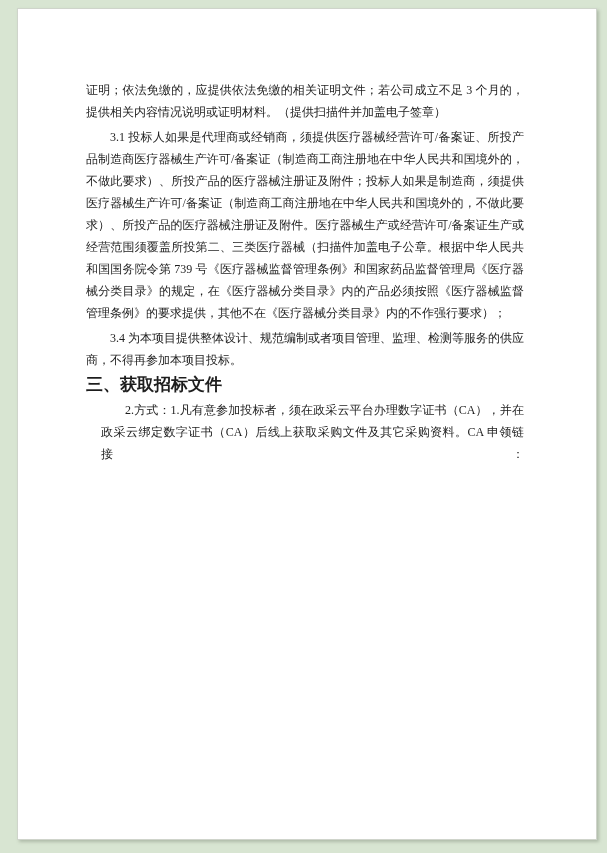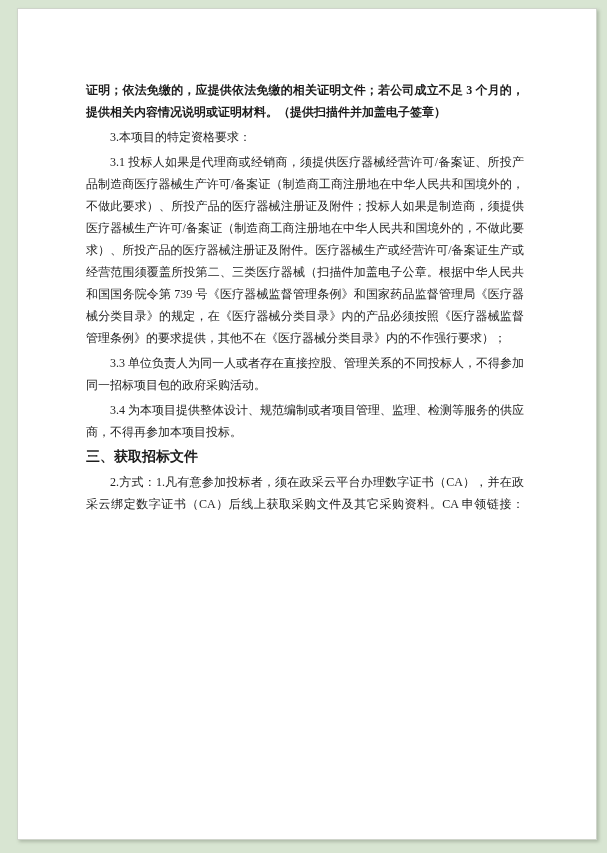--- a/index.html
+++ b/index.html
@@ -33,37 +33,35 @@
     line-height: 22px;
     text-align: justify;
   }
   .content p {
     margin: 0 0 3px 0;
     text-indent: 2em;
     word-break: break-all;
   }
   .content p.continuation {
     text-indent: 0;
-    font-weight: bold;
   }
   .content p.heading {
     text-indent: 0;
     font-weight: bold;
-    font-size: 14px;
+    font-size: 17px;
   }
   .content p.spread-last {
     text-align-last: justify;
+    margin-left: 15px;
   }
 </style>
 </head>
 <body>
 
 <div class="page">
   <div class="content">
     <p class="continuation">证明；依法免缴的，应提供依法免缴的相关证明文件；若公司成立不足 3 个月的，提供相关内容情况说明或证明材料。（提供扫描件并加盖电子签章）</p>
-    <p>3.本项目的特定资格要求：</p>
     <p>3.1 投标人如果是代理商或经销商，须提供医疗器械经营许可/备案证、所投产品制造商医疗器械生产许可/备案证（制造商工商注册地在中华人民共和国境外的，不做此要求）、所投产品的医疗器械注册证及附件；投标人如果是制造商，须提供医疗器械生产许可/备案证（制造商工商注册地在中华人民共和国境外的，不做此要求）、所投产品的医疗器械注册证及附件。医疗器械生产或经营许可/备案证生产或经营范围须覆盖所投第二、三类医疗器械（扫描件加盖电子公章。根据中华人民共和国国务院令第 739 号《医疗器械监督管理条例》和国家药品监督管理局《医疗器械分类目录》的规定，在《医疗器械分类目录》内的产品必须按照《医疗器械监督管理条例》的要求提供，其他不在《医疗器械分类目录》内的不作强行要求）；</p>
-    <p>3.3 单位负责人为同一人或者存在直接控股、管理关系的不同投标人，不得参加同一招标项目包的政府采购活动。</p>
     <p>3.4 为本项目提供整体设计、规范编制或者项目管理、监理、检测等服务的供应商，不得再参加本项目投标。</p>
     <p class="heading">三、获取招标文件</p>
     <p class="spread-last">2.方式：1.凡有意参加投标者，须在政采云平台办理数字证书（CA），并在政采云绑定数字证书（CA）后线上获取采购文件及其它采购资料。CA 申领链接：</p>
   </div>
 </div>
 
 </body></html>

